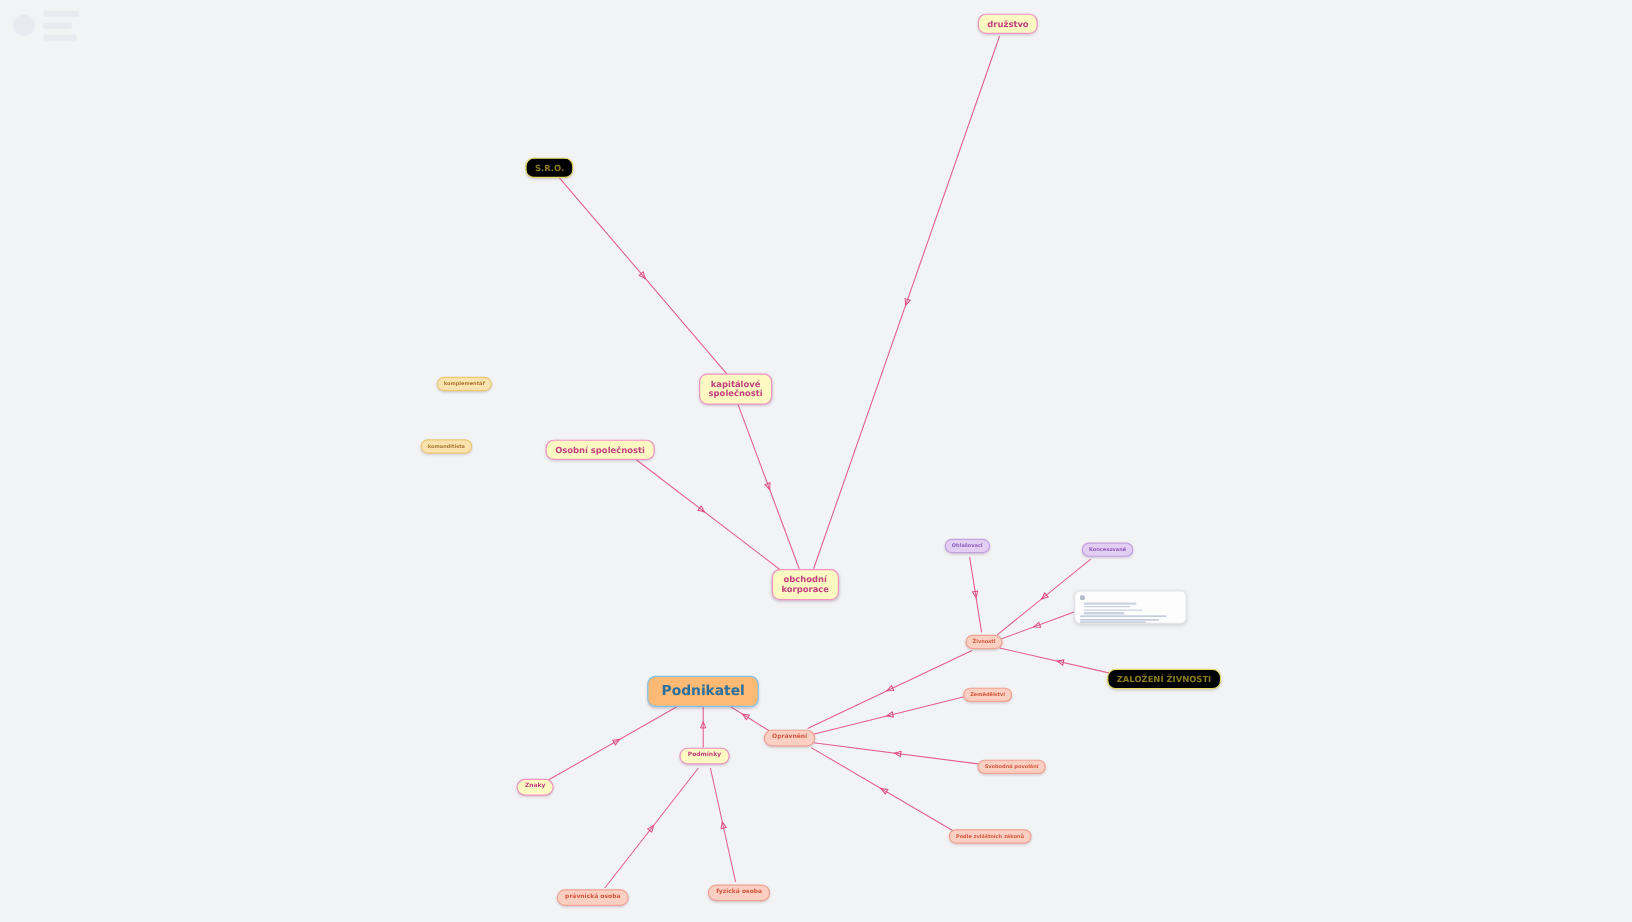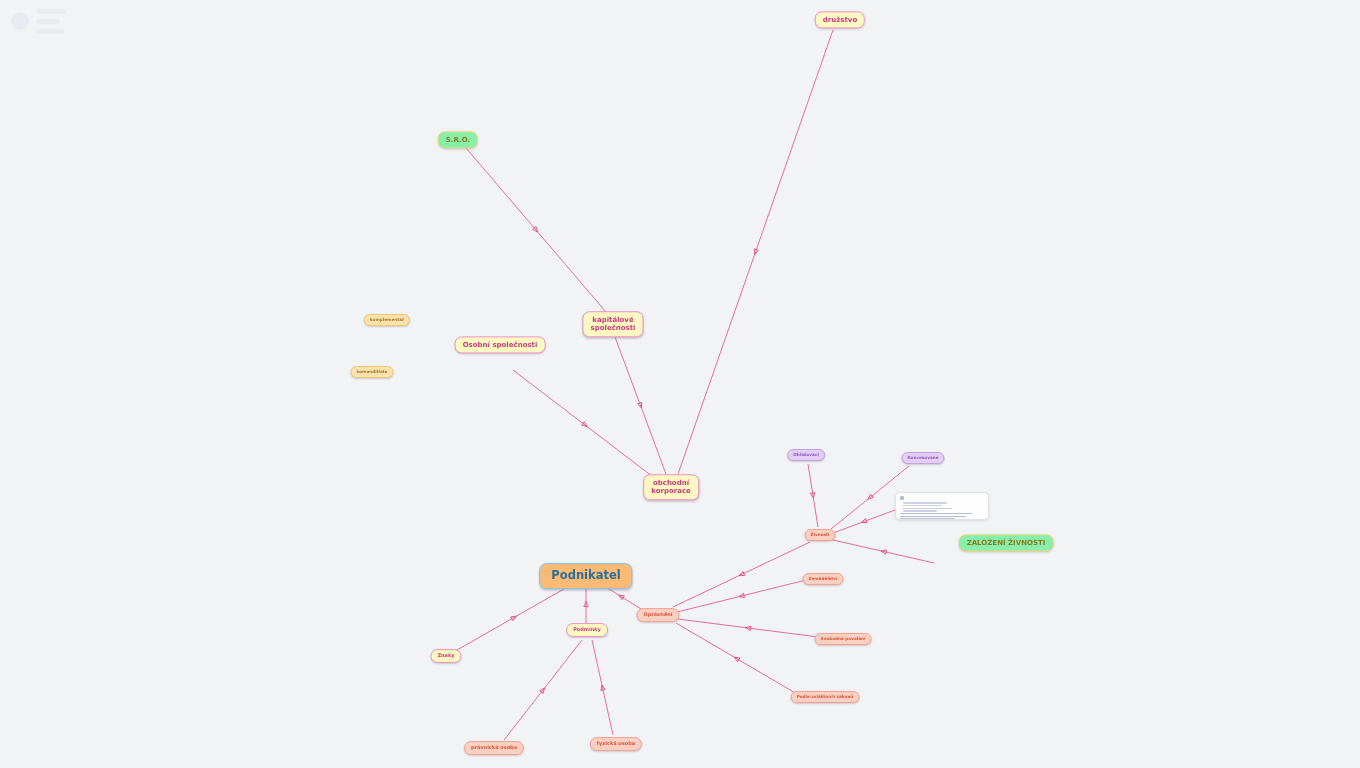--- a/index.html
+++ b/index.html
@@ -27,21 +27,21 @@
 
   
   .t-root{background:#fdba74;border:1px solid #7cc4ec;color:#2a6f9e;
           font-weight:bold;font-size:11.5px;padding:5px 11px;}
   .t-pink{background:#fef9c3;border:1px solid #ee95c4;color:#c2407e;
           font-weight:bold;}
   .t-salmon{background:#fbcfc2;border:1px solid #f2a392;color:#d4573c;
           font-weight:bold;}
   .t-purple{background:#e2cdf3;border:1px solid #c4a2e2;color:#8e5cc0;
           font-weight:bold;}
-  .t-yellow{background:#86efac;border:1px solid #e6da6a;color:#8a7c1e;
+  .t-yellow{background:#000000;border:1px solid #e6da6a;color:#8a7c1e;
           font-weight:bold;}
   .t-orange{background:#fbe3b0;border:1px solid #edc874;color:#a9782a;
           font-weight:bold;}
   .sz-md{font-size:7px;padding:3.5px 7px;}
   .sz-sm{font-size:5px;padding:3px 6px;}
   .sz-xs{font-size:4.2px;padding:2.5px 5px;}
 
   
   #note-card{
     position:absolute;
@@ -125,27 +125,27 @@
       <div class="note-line dark tiny" style="width: 78%; margin-left: 0px;"></div>
       <div class="note-line dark tiny" style="width: 66%; margin-left: 0px;"></div>
     </div>
 
 <div class="node t-pink sz-md" style="left: 840px; top: 20px; min-width: 36px;">družstvo</div>
     <div class="node t-yellow sz-md" style="left: 458px; top: 140px; min-width: 30px;">S.R.O.</div>
     <div class="node t-pink sz-md" style="left: 613px; top: 324px; min-width: 45px;">kapitálové
 společnosti</div>
     <div class="node t-orange sz-xs" style="left: 387px; top: 320px; min-width: 40px;">komplementář</div>
     <div class="node t-orange sz-xs" style="left: 372px; top: 372px; min-width: 37px;">komanditista</div>
-    <div class="node t-pink sz-md" style="left: 500px; top: 345px; min-width: 66px;">Osobní společnosti</div>
+    <div class="node t-pink sz-md" style="left: 500px; top: 375px; min-width: 66px;">Osobní společnosti</div>
     <div class="node t-pink sz-md" style="left: 671px; top: 487px; min-width: 41px;">obchodní
 korporace</div>
     <div class="node t-purple sz-xs" style="left: 806px; top: 455px; min-width: 33px;">Ohlašovací</div>
     <div class="node t-purple sz-xs" style="left: 923px; top: 458px; min-width: 37px;">Koncesované</div>
     <div class="node t-salmon sz-xs" style="left: 820px; top: 535px; min-width: 27px;">Živnosti</div>
-    <div class="node t-yellow sz-md" style="left: 970px; top: 543px; min-width: 72px; margin-left: 36px;">ZALOŽENÍ ŽIVNOSTI</div>
+    <div class="node t-yellow sz-md" style="left: 970px; top: 566px; min-width: 72px;">ZALOŽENÍ ŽIVNOSTI</div>
     <div class="node t-salmon sz-xs" style="left: 823px; top: 579px; min-width: 33px;">Zemědělství</div>
     <div class="node t-salmon sz-xs" style="left: 843px; top: 639px; min-width: 49px;">Svobodná povolání</div>
     <div class="node t-salmon sz-xs" style="left: 825px; top: 697px; min-width: 56px;">Podle zvláštních zákonů</div>
     <div class="node t-salmon sz-sm" style="left: 658px; top: 615px; min-width: 38px;">Oprávnění</div>
     <div class="node t-root" style="left: 586px; top: 576px; min-width: 58px;">Podnikatel</div>
     <div class="node t-pink sz-sm" style="left: 587px; top: 630px; min-width: 37px;">Podmínky</div>
     <div class="node t-pink sz-sm" style="left: 446px; top: 656px; min-width: 27px;">Znaky</div>
     <div class="node t-salmon sz-sm" style="left: 494px; top: 748px; min-width: 58px;">právnická osoba</div>
     <div class="node t-salmon sz-sm" style="left: 616px; top: 744px; min-width: 52px;">fyzická osoba</div>
   </div>

